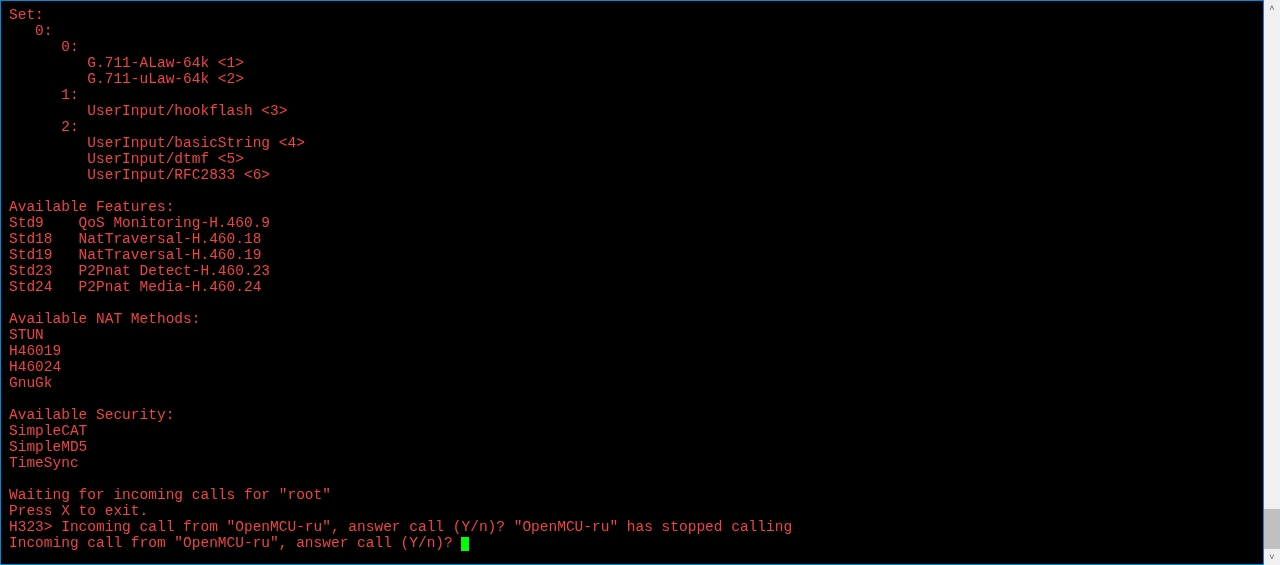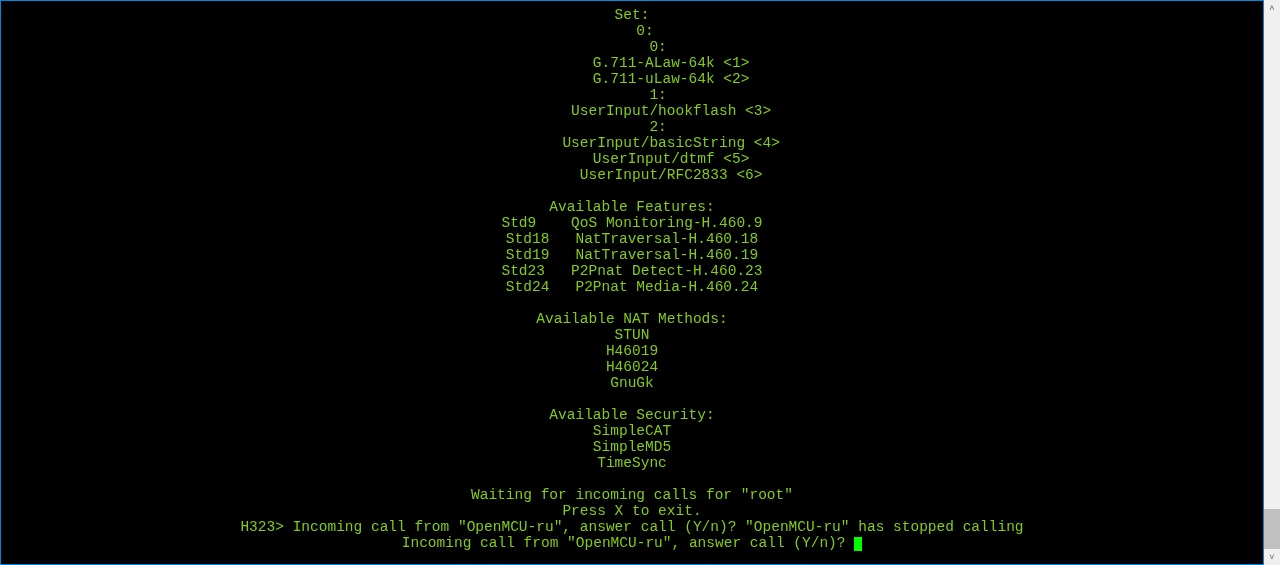--- a/index.html
+++ b/index.html
@@ -20,23 +20,22 @@
     background: #000;
     border: 1px solid #0088dd;
     position: relative;
     overflow: hidden;
   }
   .terminal-content {
     padding: 6px 8px;
     font-family: 'Consolas', 'Courier New', monospace;
     font-size: 14.5px;
     line-height: 16px;
-    color: #84cc16;
+    color: #ef4444;
     white-space: pre;
-    text-align: center;
   }
   .cursor {
     display: inline-block;
     width: 8px;
     height: 14px;
     background: #00ff00;
     vertical-align: text-bottom;
   }
   .scrollbar {
     position: absolute;

